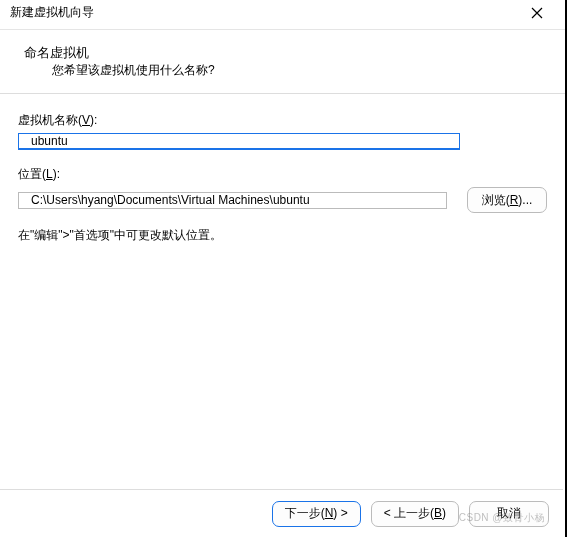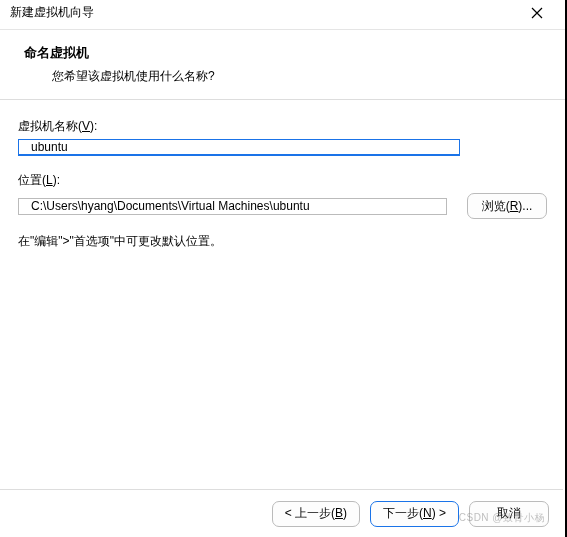--- a/index.html
+++ b/index.html
@@ -34,23 +34,23 @@
     justify-content: center;
     font-size: 14px;
     color: #000;
     cursor: pointer;
   }
   .header {
     padding: 14px 10px 14px 24px;
   }
   .header .heading {
     font-size: 13px;
-    font-weight: 700;
+    font-weight: 400;
     color: #000;
-    margin-bottom: 6px;
+    margin-bottom: 0;
   }
   .header .subheading {
     font-size: 12px;
     color: #000;
     margin-left: 28px;
   }
   .divider {
     height: 1px;
     background: #ddd;
     margin: 0;
@@ -164,22 +164,22 @@
     <button class="btn">
       <span>浏览(</span><span class="underline">R</span><span>)...</span>
     </button>
   </div>
 
   <div class="hint">在"编辑"&gt;"首选项"中可更改默认位置。</div>
 
 </div>
 
 <div class="footer">
+  <button class="btn primary">
+    <span>下一步(</span><span class="underline">N</span><span>) &gt;</span>
+  </button>
   <button class="btn">
     <span>&lt; 上一步(</span><span class="underline">B</span><span>)</span>
-  </button>
-  <button class="btn primary">
-    <span>下一步(</span><span class="underline">N</span><span>) &gt;</span>
   </button>
   <button class="btn">取消</button>
 </div>
 
 <div class="watermark">CSDN @致青小杨</div>
 
 </body></html>

